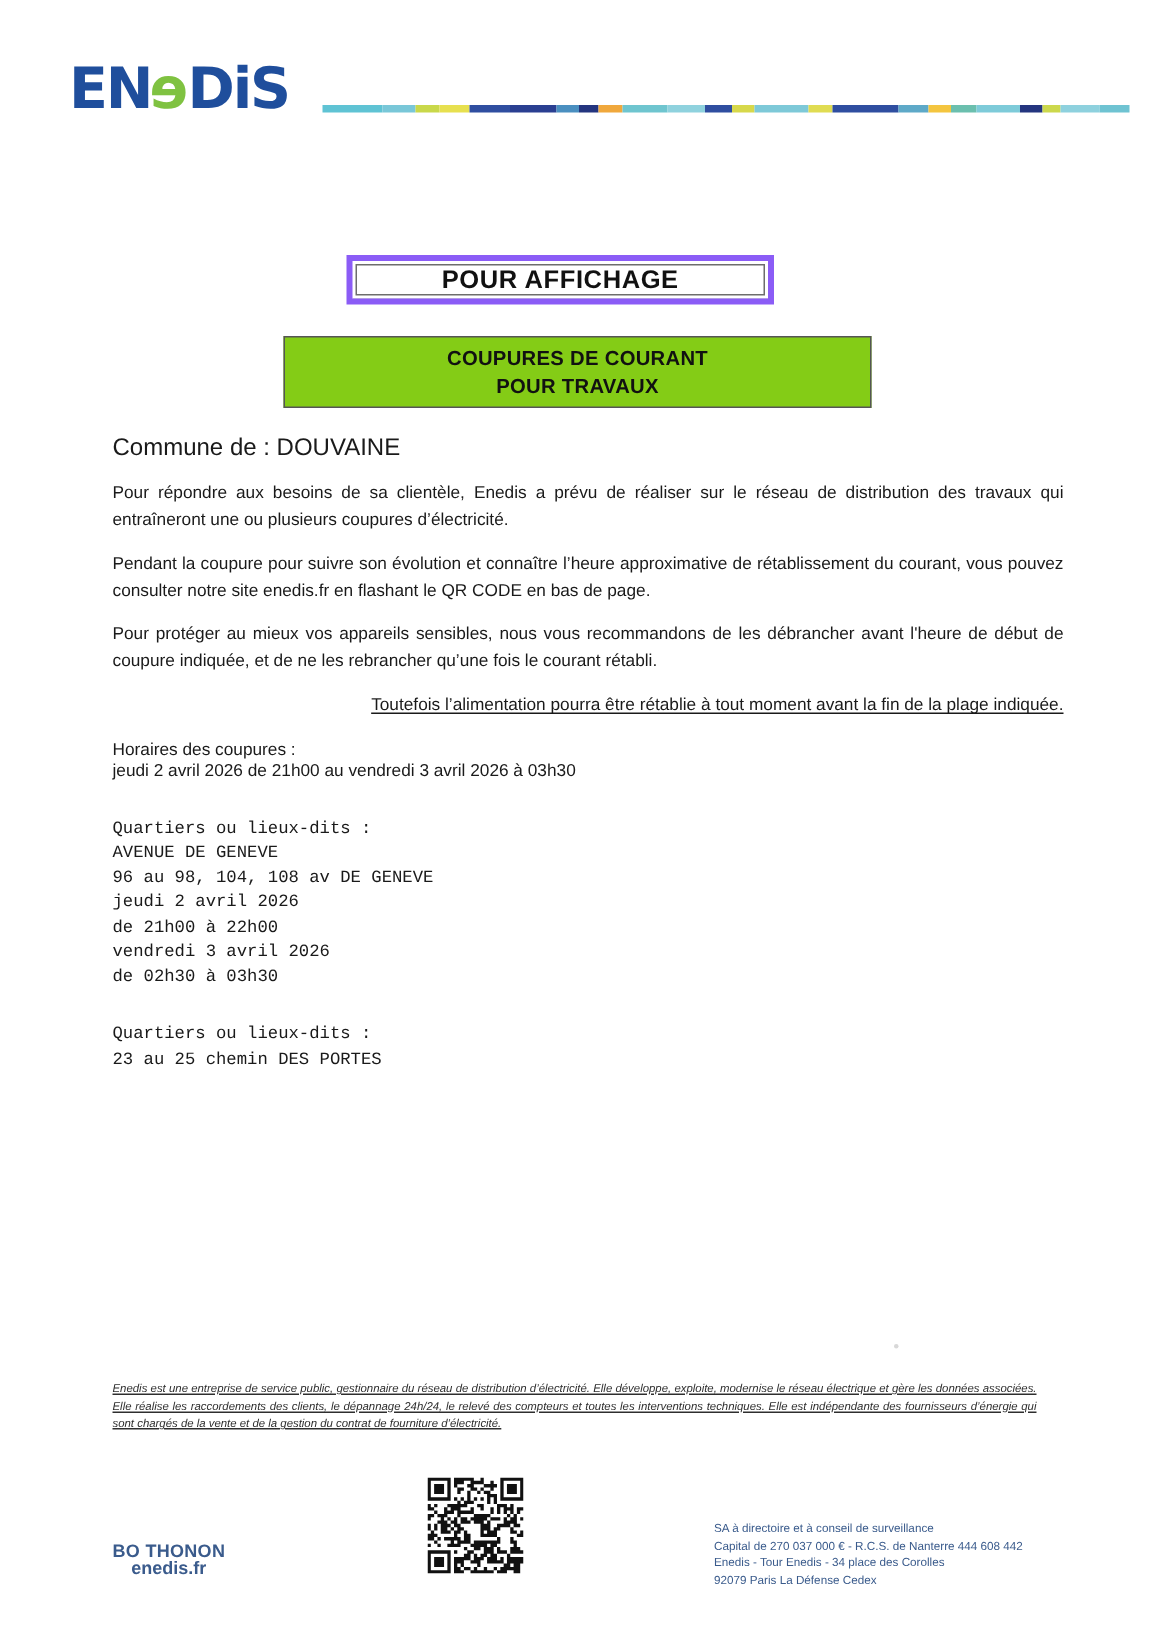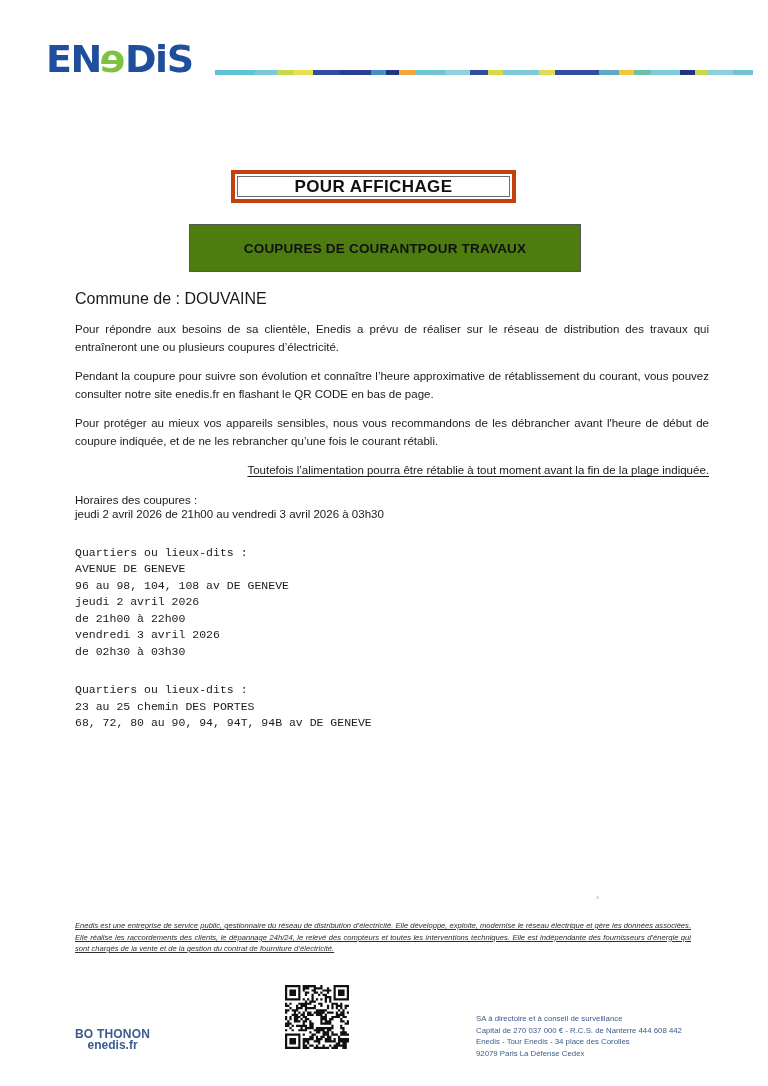--- a/index.html
+++ b/index.html
@@ -54,21 +54,21 @@
   }
   .brandbar i { display: block; height: 100%; }
 
   
   .box-affichage {
     position: absolute;
     left: 231px;
     top: 170px;
     width: 285px;
     height: 33px;
-    border: 4px solid #c2410c;
+    border: 4px solid #8b5cf6;
     background: #ffffff;
     box-sizing: border-box;
     box-shadow: inset 0 0 0 2px #ffffff, inset 0 0 0 3px #6d6d6d;
     display: flex;
     align-items: center;
     justify-content: center;
   }
   .box-affichage span {
     font-family: "Liberation Sans", sans-serif;
     font-weight: 700;
@@ -77,23 +77,24 @@
     color: #111111;
   }
 
   .box-coupures {
     position: absolute;
     left: 189px;
     top: 224px;
     width: 392px;
     height: 48px;
     border: 1px solid #555555;
-    background: #4d7c0f;
+    background: #84cc16;
     box-sizing: border-box;
     display: flex;
+    flex-direction: column;
     align-items: center;
     justify-content: center;
   }
   .box-coupures span {
     font-family: "Liberation Sans", sans-serif;
     font-weight: 700;
     font-size: 13.5px;
     line-height: 19px;
     letter-spacing: 0.2px;
     color: #111111;
@@ -262,21 +263,20 @@
     <div>96 au 98, 104, 108 av DE GENEVE</div>
     <div>jeudi 2 avril 2026</div>
     <div>de 21h00 à 22h00</div>
     <div>vendredi 3 avril 2026</div>
     <div>de 02h30 à 03h30</div>
   </div>
 
   <div class="sched-block">
     <div>Quartiers ou lieux-dits :</div>
     <div>23 au 25 chemin DES PORTES</div>
-    <div>68, 72, 80 au 90, 94, 94T, 94B av DE GENEVE</div>
   </div>
 </div>
 
 <div class="scan-speck"></div>
 
 <div class="legal">Enedis est une entreprise de service public, gestionnaire du réseau de distribution d’électricité. Elle développe, exploite, modernise le réseau électrique et gère les données associées. Elle réalise les raccordements des clients, le dépannage 24h/24, le relevé des compteurs et toutes les interventions techniques. Elle est indépendante des fournisseurs d’énergie qui sont chargés de la vente et de la gestion du contrat de fourniture d’électricité.</div>
 
 <div class="qr" id="qr">
     <svg width="64" height="64" viewBox="0 0 64 64">
       <rect width="64" height="64" fill="#ffffff"></rect>

